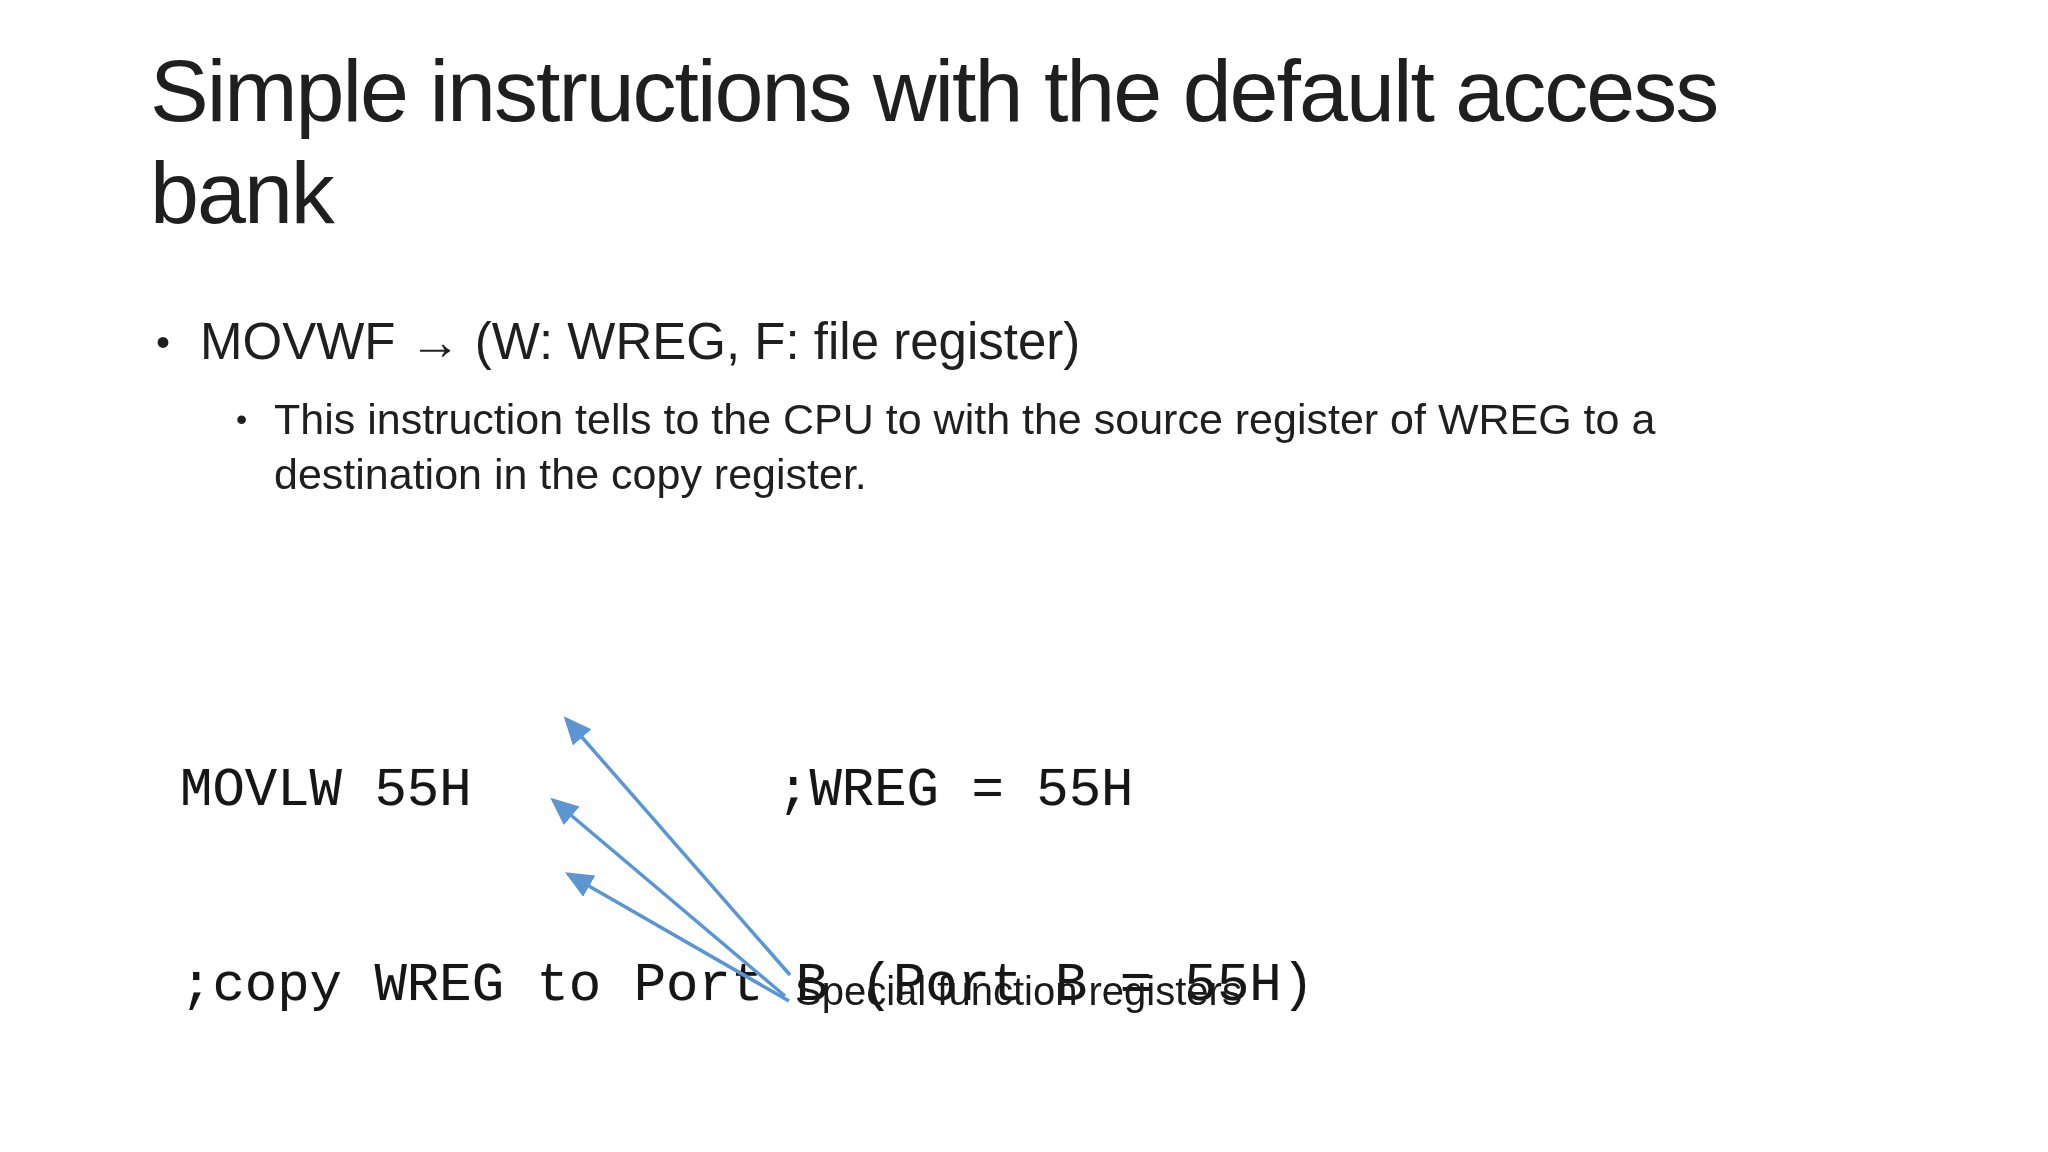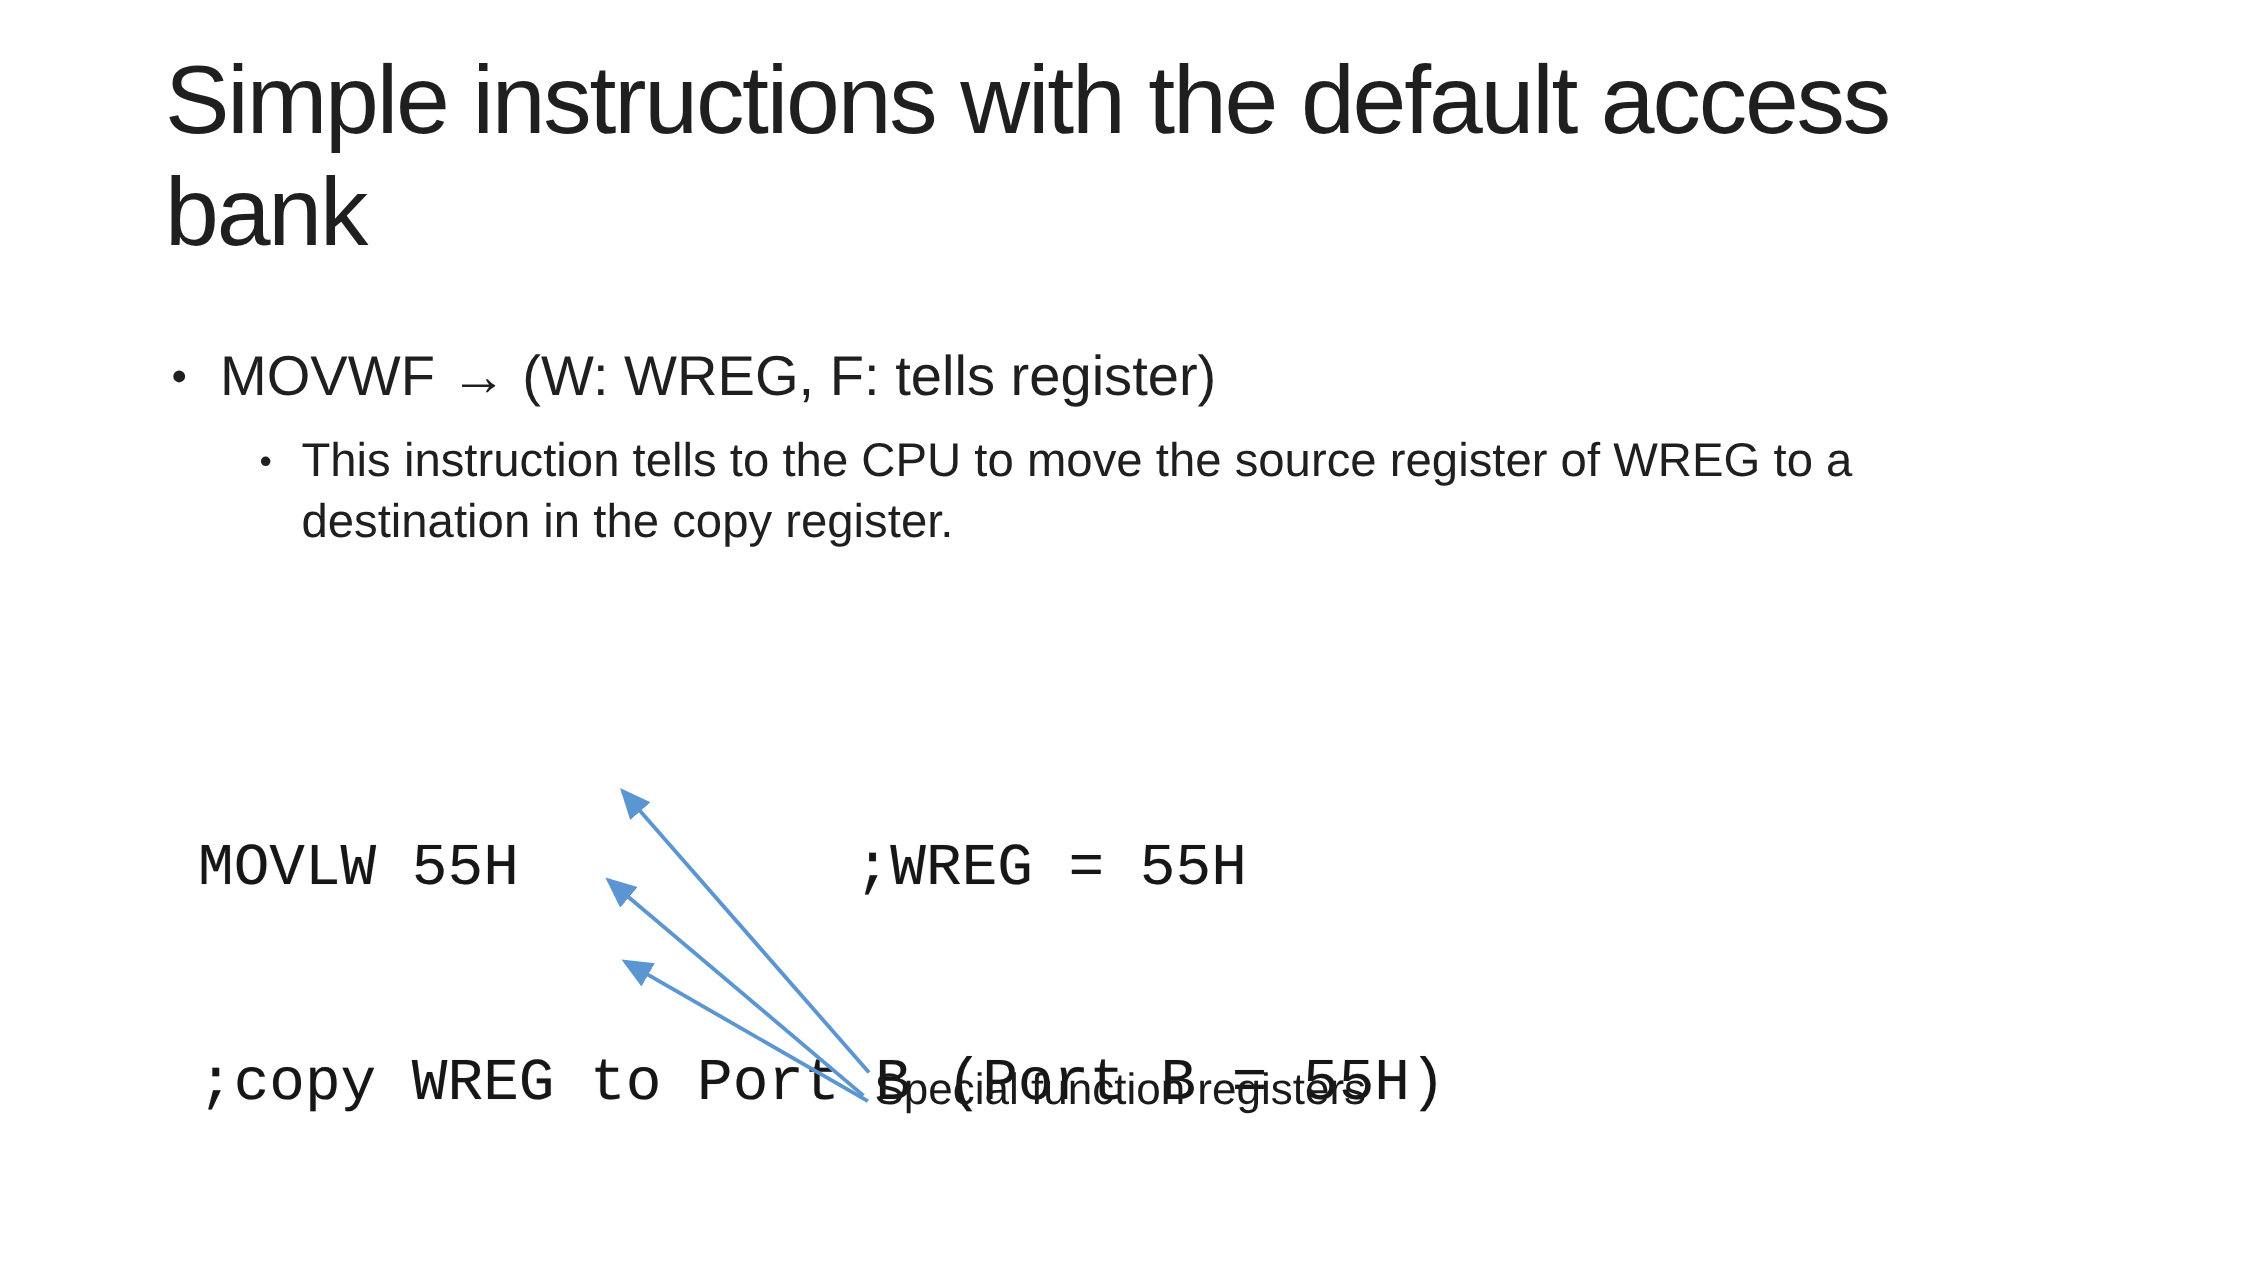--- a/index.html
+++ b/index.html
@@ -87,27 +87,27 @@
 </style>
 </head>
 <body>
 
 <div id="slide" style="background: rgb(255, 255, 255); color: rgb(31, 31, 31);">
 
   <div class="title">Simple instructions with the default access bank</div>
 
   <div class="bullet-row bullet-l1">
     <span class="marker">•</span>
-    <span>MOVWF → (W: WREG, F: tells register)</span>
+    <span>MOVWF → (W: WREG, F: file register)</span>
   </div>
 
   <div class="bullet-row bullet-l2">
     <span class="marker">•</span>
     <span>
-      <span>This instruction tells to the CPU to move the source register of WREG to a</span><br>
+      <span>This instruction tells to the CPU to with the source register of WREG to a</span><br>
       <span>destination in the copy register.</span>
     </span>
   </div>
 
   <div class="code-block" style="color: rgb(22, 22, 22);">
     <div class="code-line">
       <span class="instr">MOVLW 55H</span>
       <span class="cmt">;WREG = 55H</span>
     </div>
     <div class="code-line">

